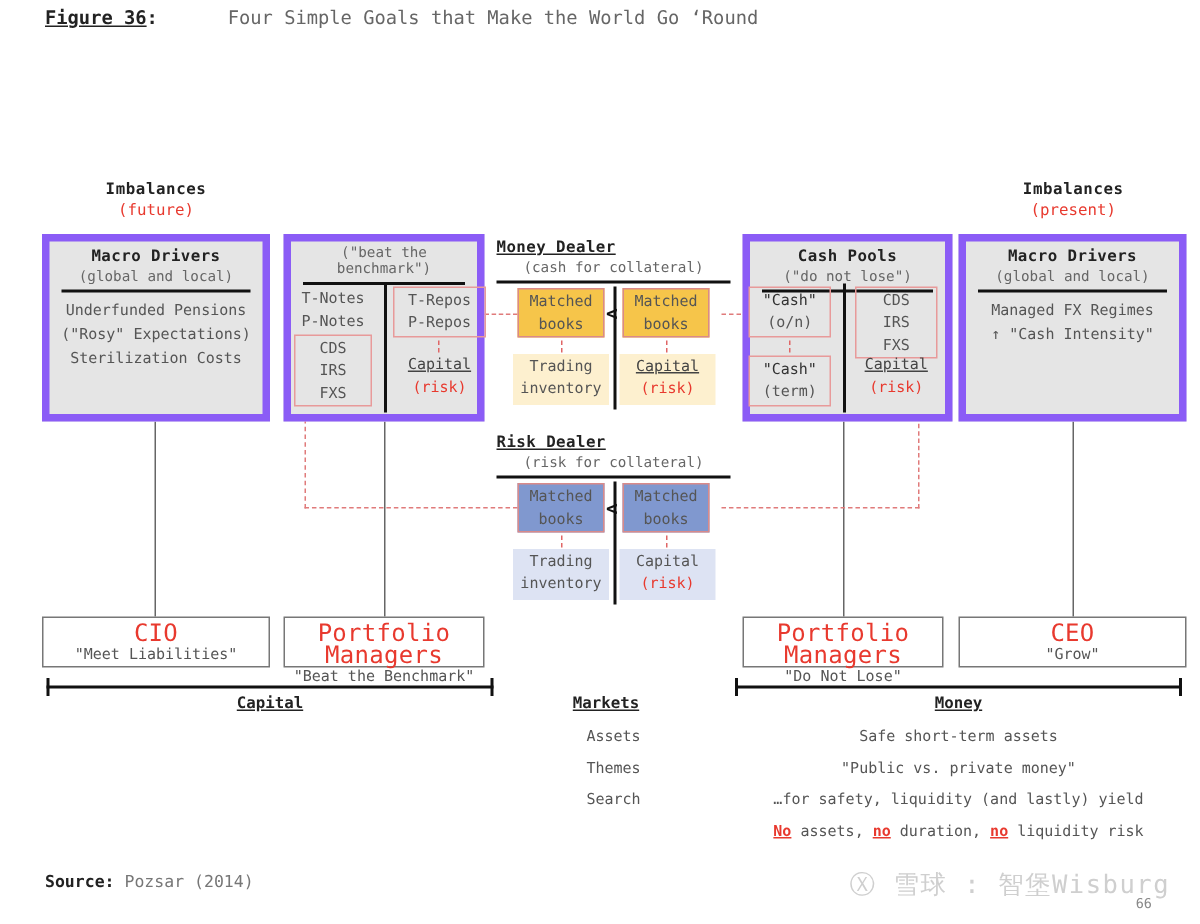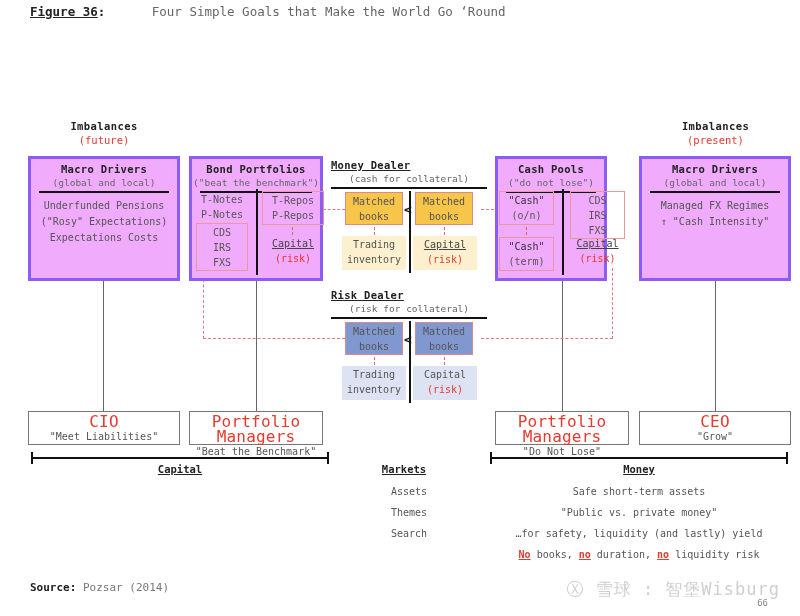--- a/index.html
+++ b/index.html
@@ -16,21 +16,21 @@
   .fig-title .lab{font-weight:bold;color:#222;text-decoration:underline;}
   .fig-title .colon{font-weight:bold;color:#222;}
   .fig-title .txt{color:#666;margin-left:39px;}
 
   
   .imb{position:absolute;text-align:center;font-size:10.5px;line-height:14px;}
   .imb .h{font-weight:bold;color:#222;letter-spacing:.4px;}
   .imb .s{color:#e8392e;}
 
   
-  .obox{position:absolute;border:3px solid #8b5cf6;background:#f0abfc;box-sizing:border-box;}
+  .obox{position:absolute;border:5px solid #8b5cf6;background:#e5e5e5;box-sizing:border-box;}
   .obox .hd{text-align:center;font-weight:bold;color:#222;font-size:10.5px;padding-top:4px;letter-spacing:.3px;}
   .obox .sb{text-align:center;color:#666;font-size:9.5px;padding-top:2px;}
   .obox .rule{height:0;border-bottom:2px solid #111;margin:3px 8px 0 8px;}
   .obox .body{font-size:10px;color:#555;text-align:center;}
   .obox .body div{line-height:16px;white-space:nowrap;}
 
   
   .dealer{position:absolute;}
   .dealer .hd{text-align:left;font-weight:bold;color:#222;font-size:10.5px;letter-spacing:.3px;text-decoration:underline;}
   .dealer .sb{text-align:center;color:#666;font-size:9.5px;padding-top:2px;}
@@ -116,26 +116,25 @@
   <div class="rvl" style="left:612px;top:268px;height:71px;"></div>
   <div class="rhl" style="left:481px;top:338px;width:132px;"></div>
 
   <div class="obox" style="left:28px;top:156px;width:152px;height:125px;">
     <div class="hd">Macro Drivers</div>
     <div class="sb">(global and local)</div>
     <div class="rule"></div>
     <div class="body" style="padding-top:5px;">
       <div>Underfunded Pensions</div>
       <div>("Rosy" Expectations)</div>
-      <div>Expectations Costs</div>
+      <div>Sterilization Costs</div>
     </div>
   </div>
 
   <div class="obox" style="left:189px;top:156px;width:134px;height:125px;">
-    <div class="hd">Bond Portfolios</div>
     <div class="sb">("beat the benchmark")</div>
     <div class="rule"></div>
   </div>
   <div class="vdiv" style="left:256px;top:189px;height:86px;"></div>
 
   <div class="cell" style="left:193px;top:192px;width:58px;">
     <div>T-Notes</div>
     <div>P-Notes</div>
   </div>
 
@@ -200,21 +199,21 @@
   <div class="tick" style="left:444px;top:357px;height:8px;"></div>
   <div class="cell lblue" style="left:342px;top:366px;width:64px;height:34px;padding-top:1px;">
     <div>Trading</div>
     <div>inventory</div>
   </div>
   <div class="cell lblue" style="left:413px;top:366px;width:64px;height:34px;padding-top:1px;">
     <div>Capital</div>
     <div><span class="risk">(risk)</span></div>
   </div>
 
-  <div class="obox" style="left:495px;top:156px;width:112px;height:125px;">
+  <div class="obox" style="left:495px;top:156px;width:140px;height:125px;">
     <div class="hd">Cash Pools</div>
     <div class="sb">("do not lose")</div>
     <div class="rule"></div>
   </div>
   <div class="vdiv" style="left:562px;top:189px;height:86px;"></div>
   <div class="cell red" style="left:499px;top:191px;width:55px;height:34px;padding-top:1px;">
     <div class="q">"Cash"</div>
     <div>(o/n)</div>
   </div>
   <div class="tick" style="left:526px;top:227px;height:8px;"></div>
@@ -277,21 +276,21 @@
     <div>Assets</div>
     <div>Themes</div>
     <div>Search</div>
   </div>
 
   <div class="colhd" style="left:539px;top:463px;width:200px;">Money</div>
   <div class="lines" style="left:479px;top:481px;width:320px;">
     <div>Safe short-term assets</div>
     <div>"Public vs. private money"</div>
     <div>…for safety, liquidity (and lastly) yield</div>
-    <div><span class="red">No</span><span> books, </span><span class="red">no</span><span> duration, </span><span class="red">no</span><span> liquidity risk</span></div>
+    <div><span class="red">No</span><span> assets, </span><span class="red">no</span><span> duration, </span><span class="red">no</span><span> liquidity risk</span></div>
   </div>
 
   <div class="source">
     <b>Source:</b>
     <span>Pozsar (2014)</span>
   </div>
   <div class="pageno">66</div>
   <div class="wm">Ⓧ 雪球 : 智堡Wisburg</div>
 
 </div>

